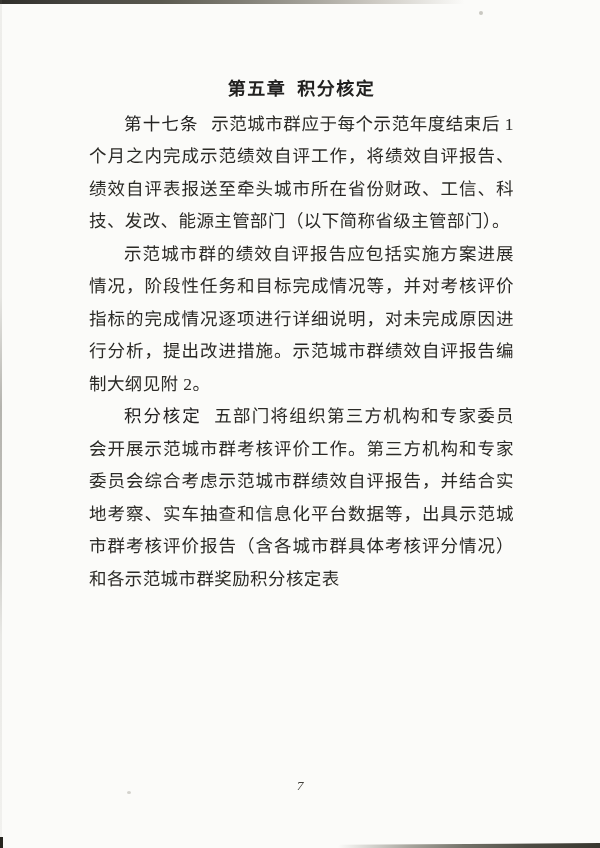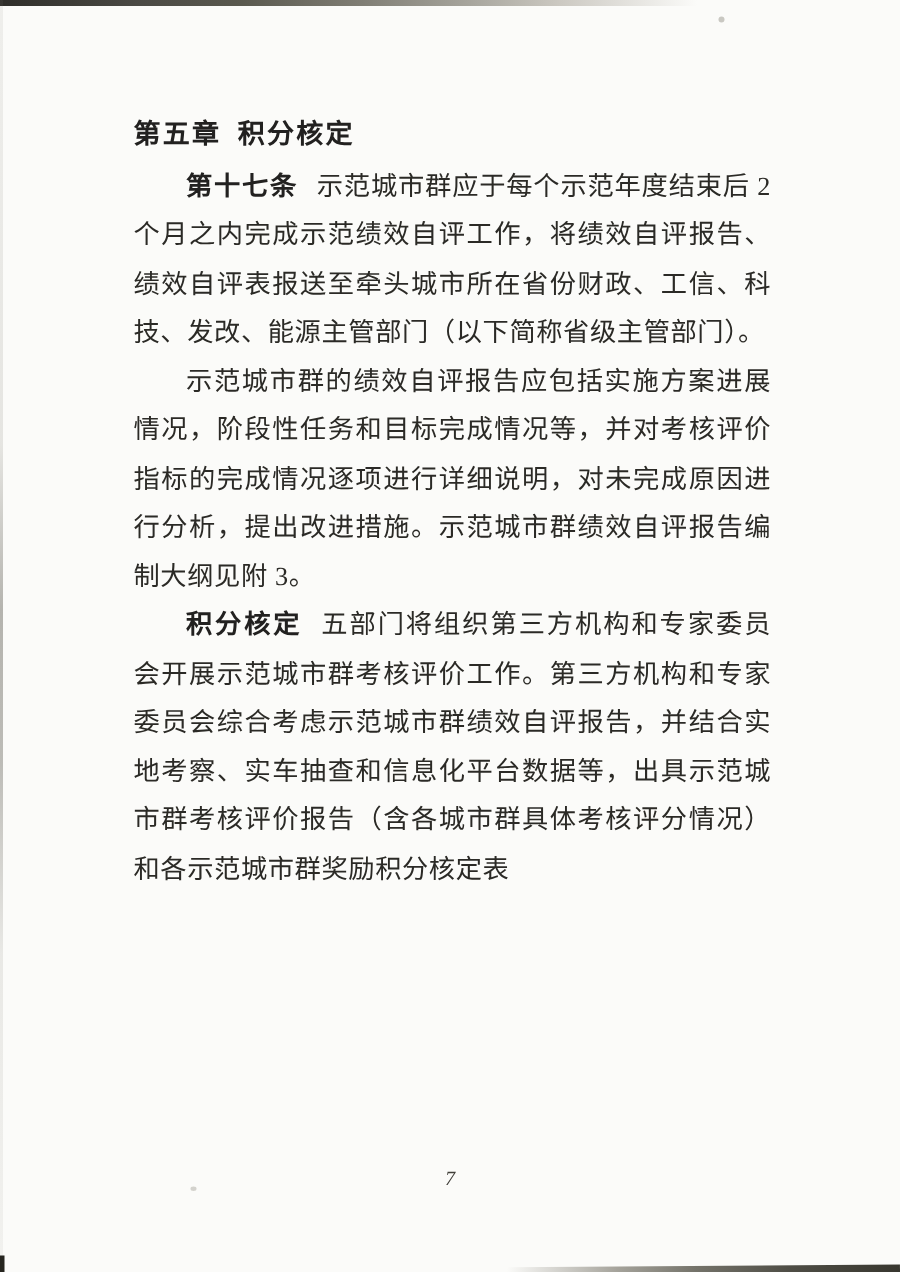--- a/index.html
+++ b/index.html
@@ -73,27 +73,28 @@
     text-align: justify;
     letter-spacing: 0.4px;
   }
   .para { margin: 0; }
   .para.indent { text-indent: 2em; }
   .chapter-heading {
     margin: 3px 0 2px 0;
     font-size: 18px;
     font-weight: bold;
     color: #222120;
+    text-align: center;
     text-indent: 0;
     letter-spacing: 1.5px;
     word-spacing: 5px;
     line-height: 32.5px;
   }
   .article-lead {
-    font-weight: bold;
+    font-weight: normal;
     color: #222120;
     margin-right: 0.72em;
     letter-spacing: 1px;
   }
   .page-number {
     position: absolute;
     top: 778px;
     left: 0;
     width: 600px;
     text-align: center;
@@ -111,22 +112,22 @@
 <div class="speck speck-top"></div>
 <div class="speck speck-bottom"></div>
 <div class="scan-bottom-bar"></div>
 <div class="scan-bottom-left-nub"></div>
 
 <div class="page-text">
 
 
   <p class="chapter-heading">第五章 积分核定</p>
 
-  <p class="para indent"><span class="article-lead">第十七条</span><span>示范城市群应于每个示范年度结束后 2 个月之内完成示范绩效自评工作，将绩效自评报告、绩效自评表报送至牵头城市所在省份财政、工信、科技、发改、能源主管部门（以下简称省级主管部门）。</span></p>
+  <p class="para indent"><span class="article-lead">第十七条</span><span>示范城市群应于每个示范年度结束后 1 个月之内完成示范绩效自评工作，将绩效自评报告、绩效自评表报送至牵头城市所在省份财政、工信、科技、发改、能源主管部门（以下简称省级主管部门）。</span></p>
 
-  <p class="para indent"><span>示范城市群的绩效自评报告应包括实施方案进展情况，阶段性任务和目标完成情况等，并对考核评价指标的完成情况逐项进行详细说明，对未完成原因进行分析，提出改进措施。示范城市群绩效自评报告编制大纲见附 3。</span></p>
+  <p class="para indent"><span>示范城市群的绩效自评报告应包括实施方案进展情况，阶段性任务和目标完成情况等，并对考核评价指标的完成情况逐项进行详细说明，对未完成原因进行分析，提出改进措施。示范城市群绩效自评报告编制大纲见附 2。</span></p>
 
 
   <p class="para indent"><span class="article-lead">积分核定</span><span>五部门将组织第三方机构和专家委员会开展示范城市群考核评价工作。第三方机构和专家委员会综合考虑示范城市群绩效自评报告，并结合实地考察、实车抽查和信息化平台数据等，出具示范城市群考核评价报告（含各城市群具体考核评分情况）和各示范城市群奖励积分核定表</span></p>
 
 </div>
 
 <div class="page-number">7</div>
 
 </body></html>

